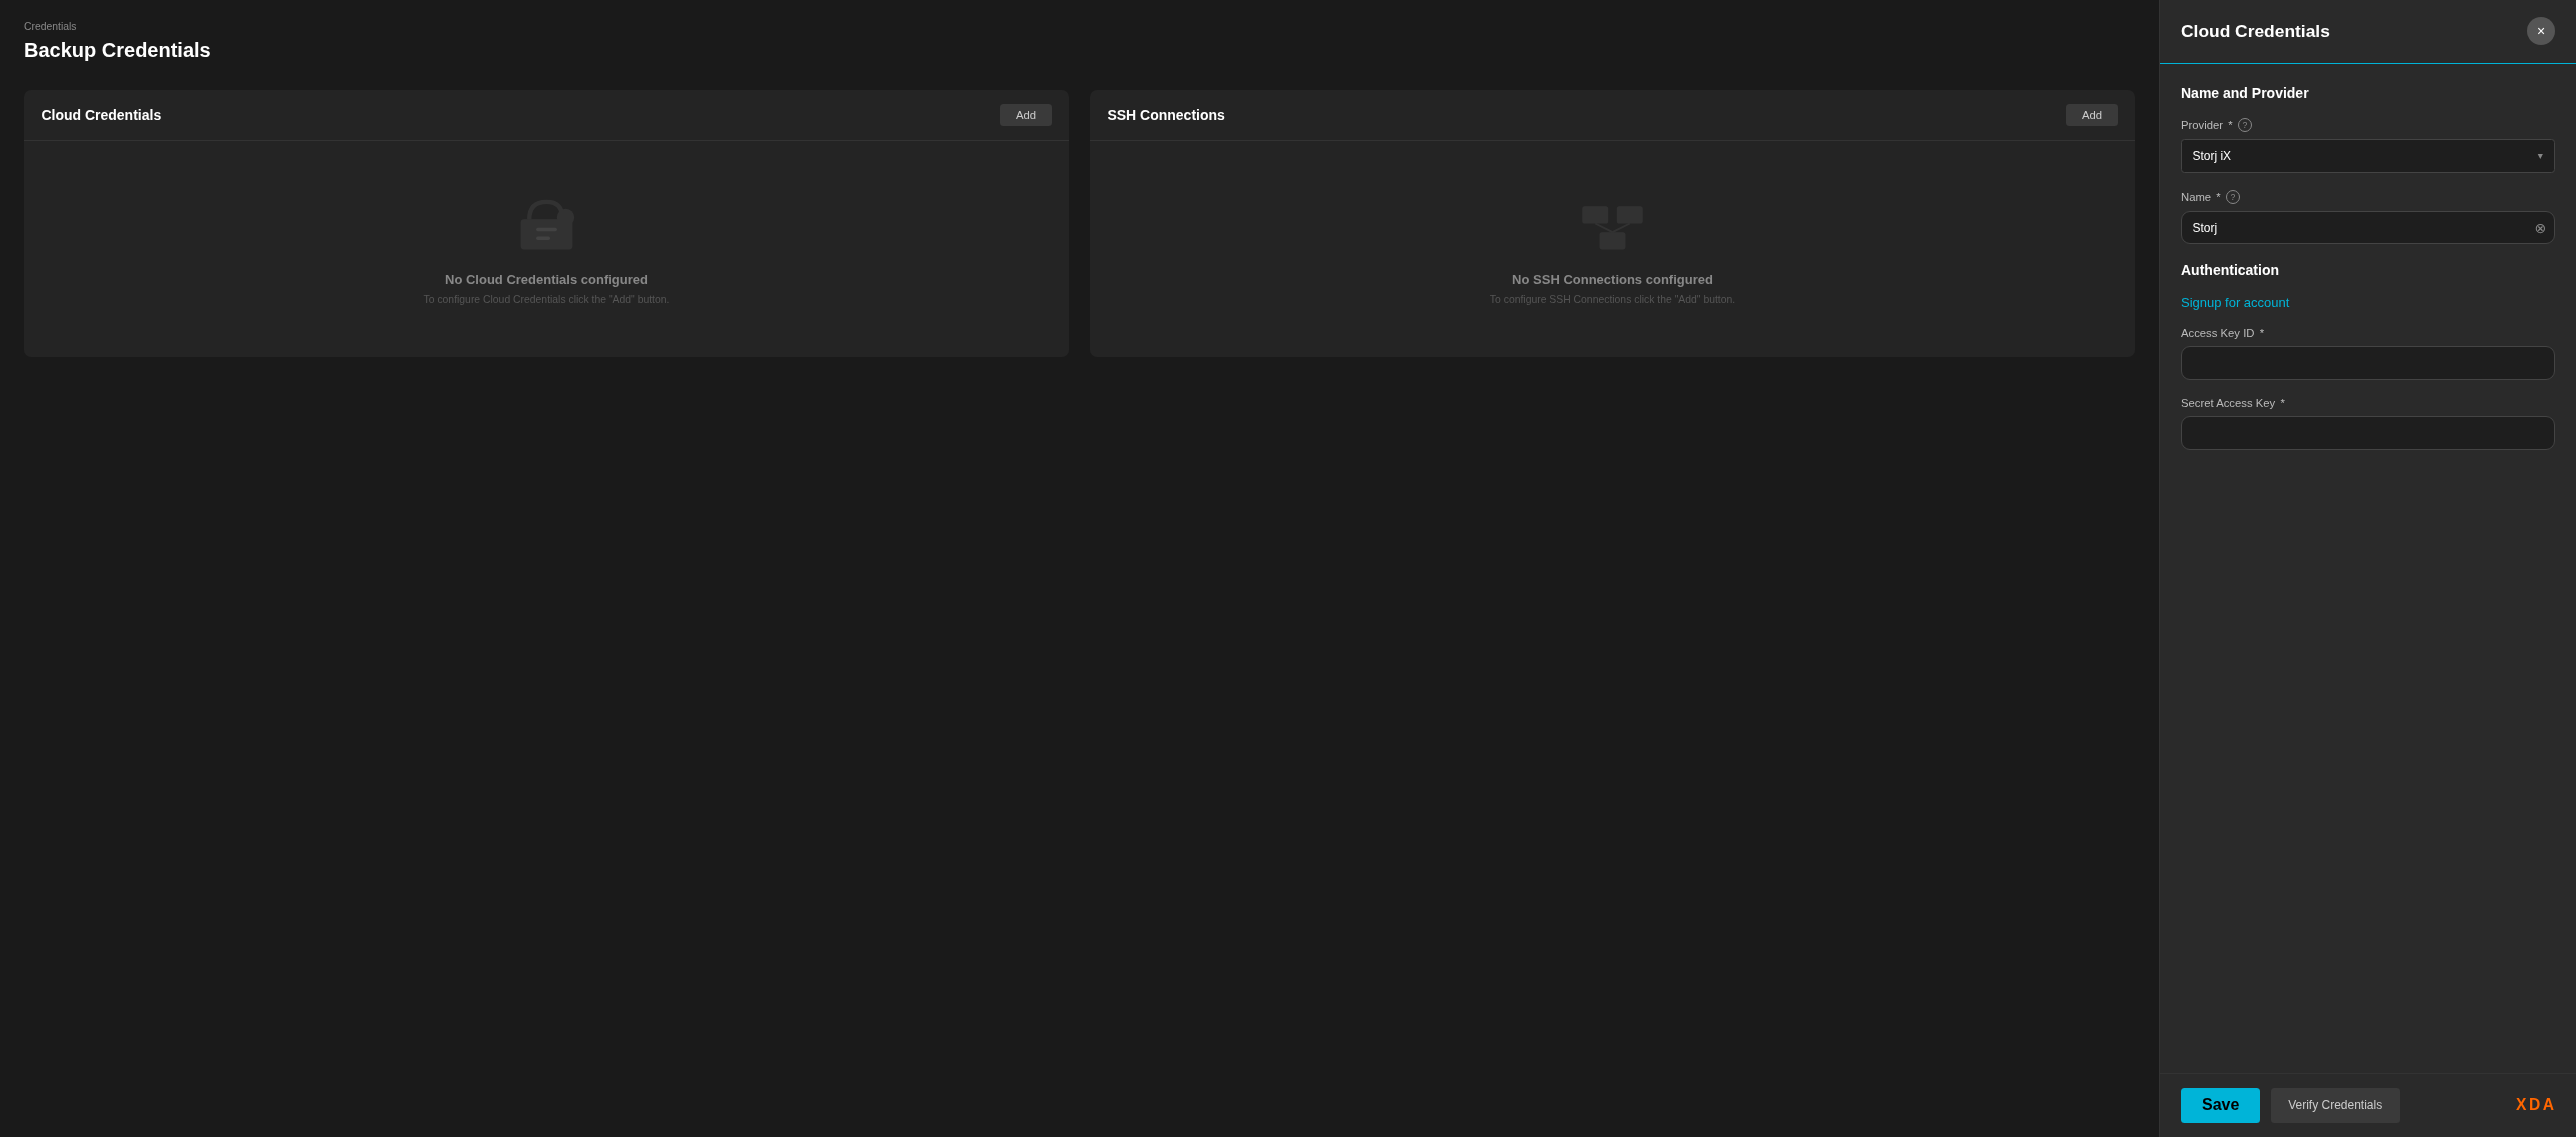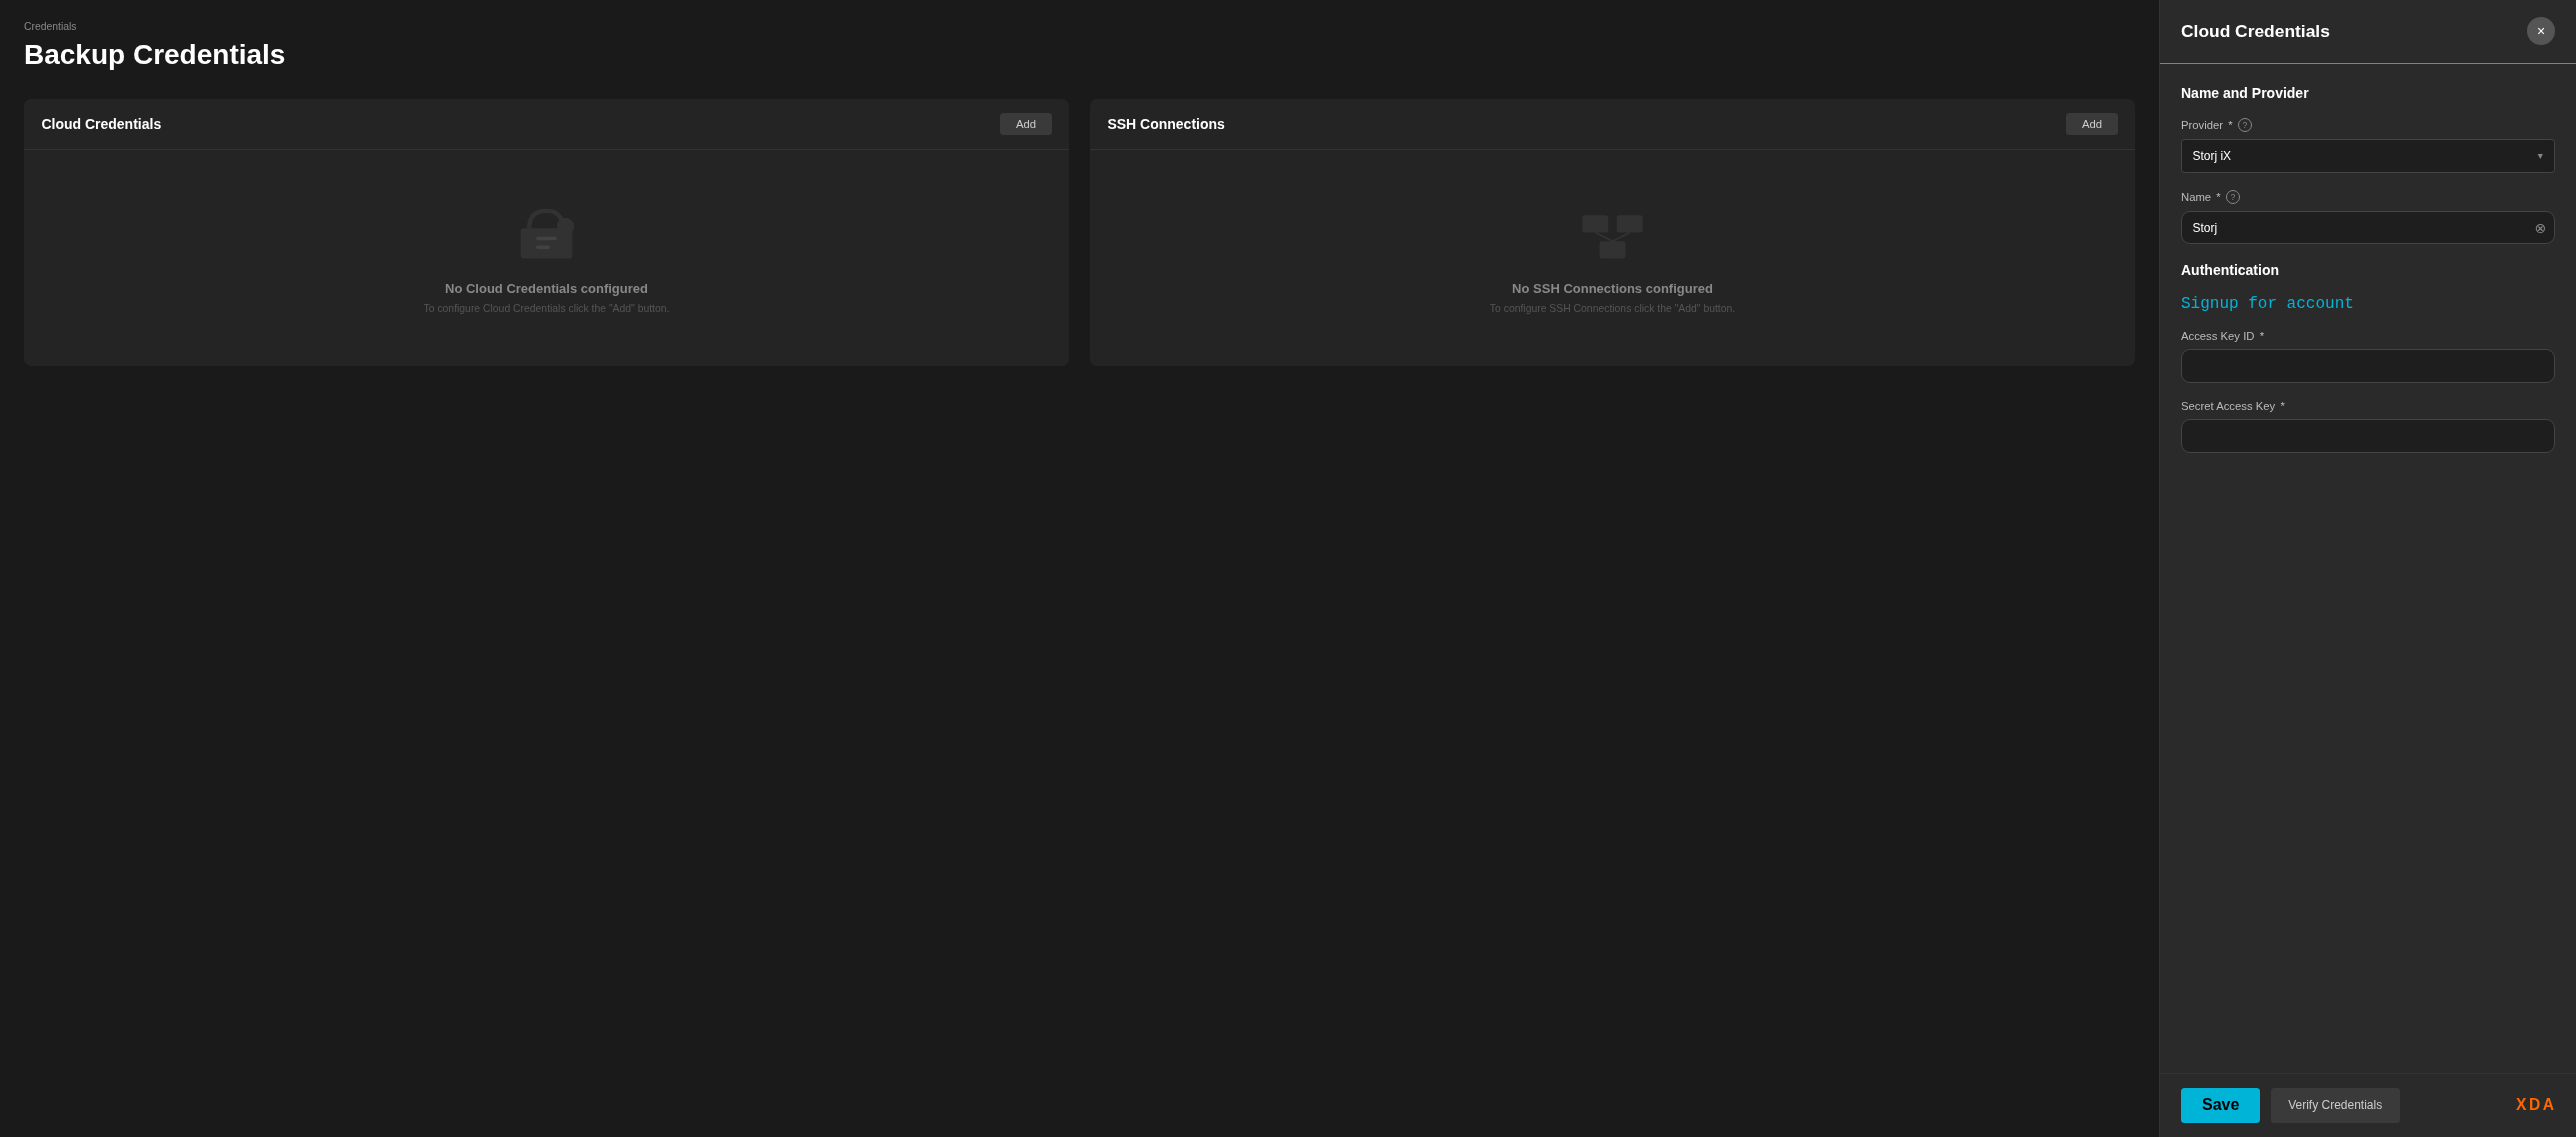--- a/index.html
+++ b/index.html
@@ -19,21 +19,21 @@
       background: #1a1a1a;
     }
 
     .breadcrumb {
       font-size: 10.4px;
       color: #888;
       margin-bottom: 7px;
     }
 
     .page-title {
-      font-size: 28px;
+      font-size: 20px;
       font-weight: 700;
       color: #fff;
       margin-bottom: 28px;
     }
 
     .cards-row {
       display: flex;
       gap: 21px;
     }
 
@@ -229,26 +229,25 @@
       border: none;
       padding: 0;
     }
 
     .auth-section {
       margin-top: 10.4px;
     }
 
     .signup-link {
       color: #00b4d8;
-      font-size: 16px;
+      font-size: 13px;
       text-decoration: none;
       cursor: pointer;
       display: inline-block;
       margin-bottom: 17.4px;
-      font-family: Liberation Mono, monospace;
     }
 
     .panel-footer {
       padding: 14px 21px;
       border-top: 0.9px solid #333;
       display: flex;
       align-items: center;
       justify-content: space-between;
     }
 

